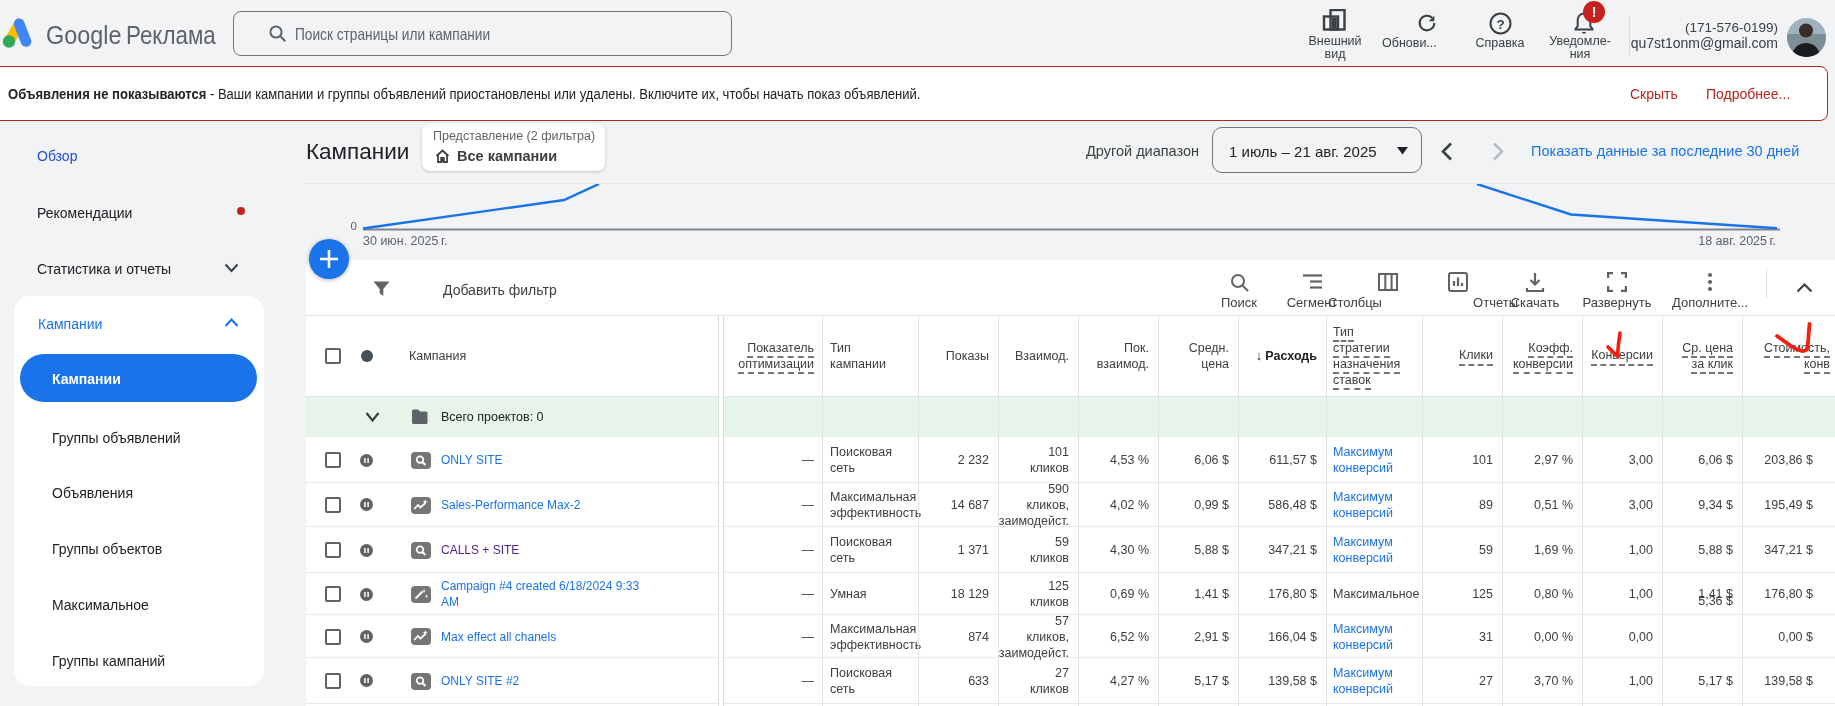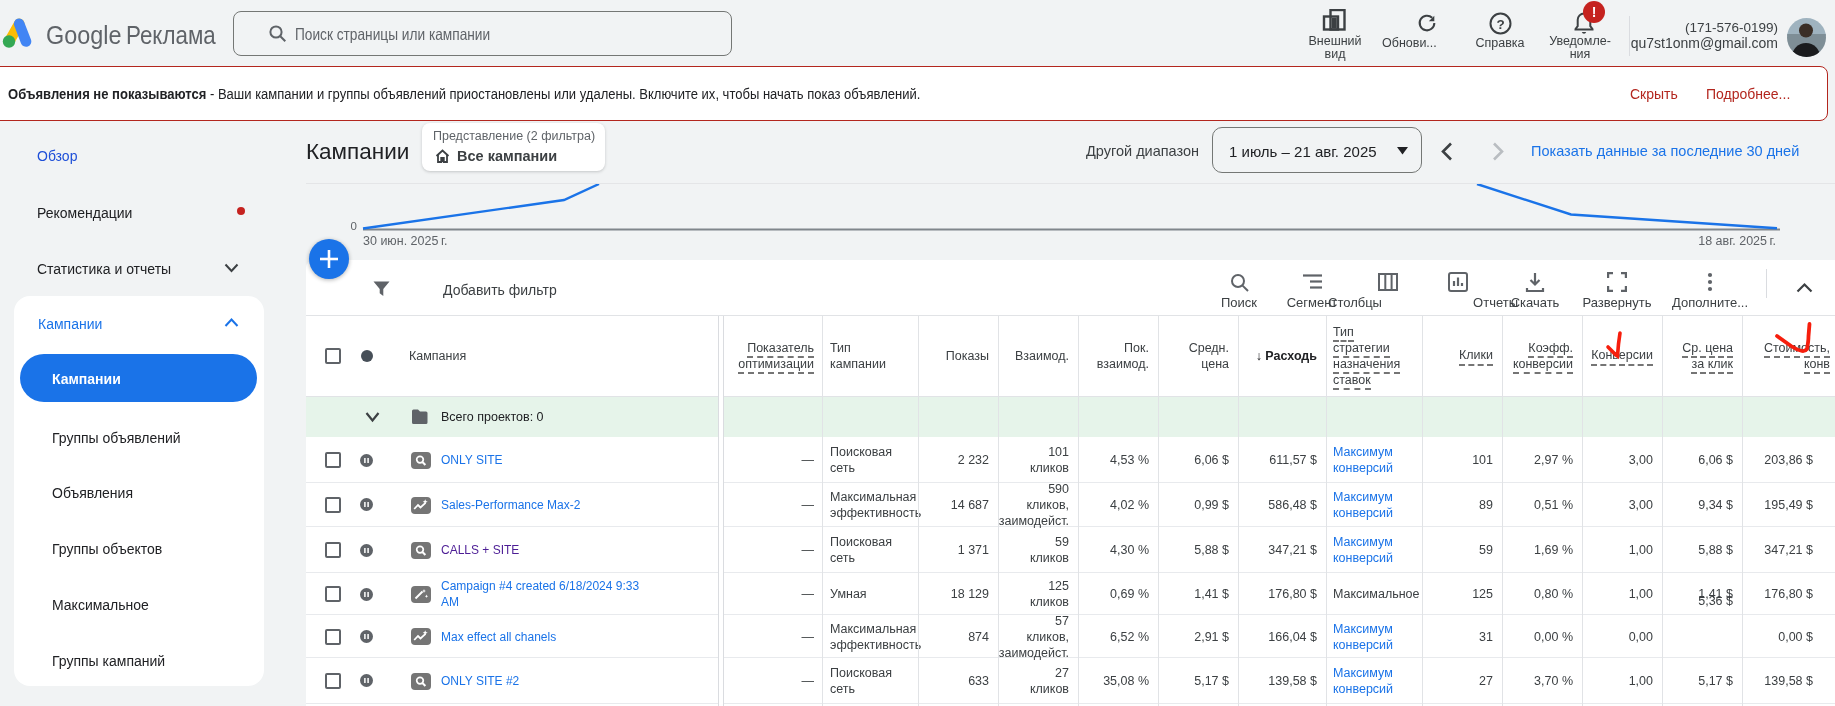--- a/index.html
+++ b/index.html
@@ -518,21 +518,21 @@
 <div class="a flex cell" style="left:830px;top:658px;height:46px;width:88px">
     <span style="white-space:nowrap">Поисковая<br>сеть</span>
   </div>
 <div class="a fr cell" style="left:918px;top:658px;height:46px;width:71px">
     <span class="r">633</span>
   </div>
 <div class="a fr cell" style="left:998px;top:658px;height:46px;width:71px">
     <span class="r">27<br>кликов</span>
   </div>
 <div class="a fr cell" style="left:1078px;top:658px;height:46px;width:71px">
-    <span class="r">35,08 %</span>
+    <span class="r">4,27 %</span>
   </div>
 <div class="a fr cell" style="left:1158px;top:658px;height:46px;width:71px">
     <span class="r">5,17 $</span>
   </div>
 <div class="a fr cell" style="left:1238px;top:658px;height:46px;width:79px">
     <span class="r">139,58 $</span>
   </div>
 <div class="a flex cell" style="left:1333px;top:658px;height:46px;color:#1a73e8">
     <span>Максимум<br>конверсий</span>
   </div>

